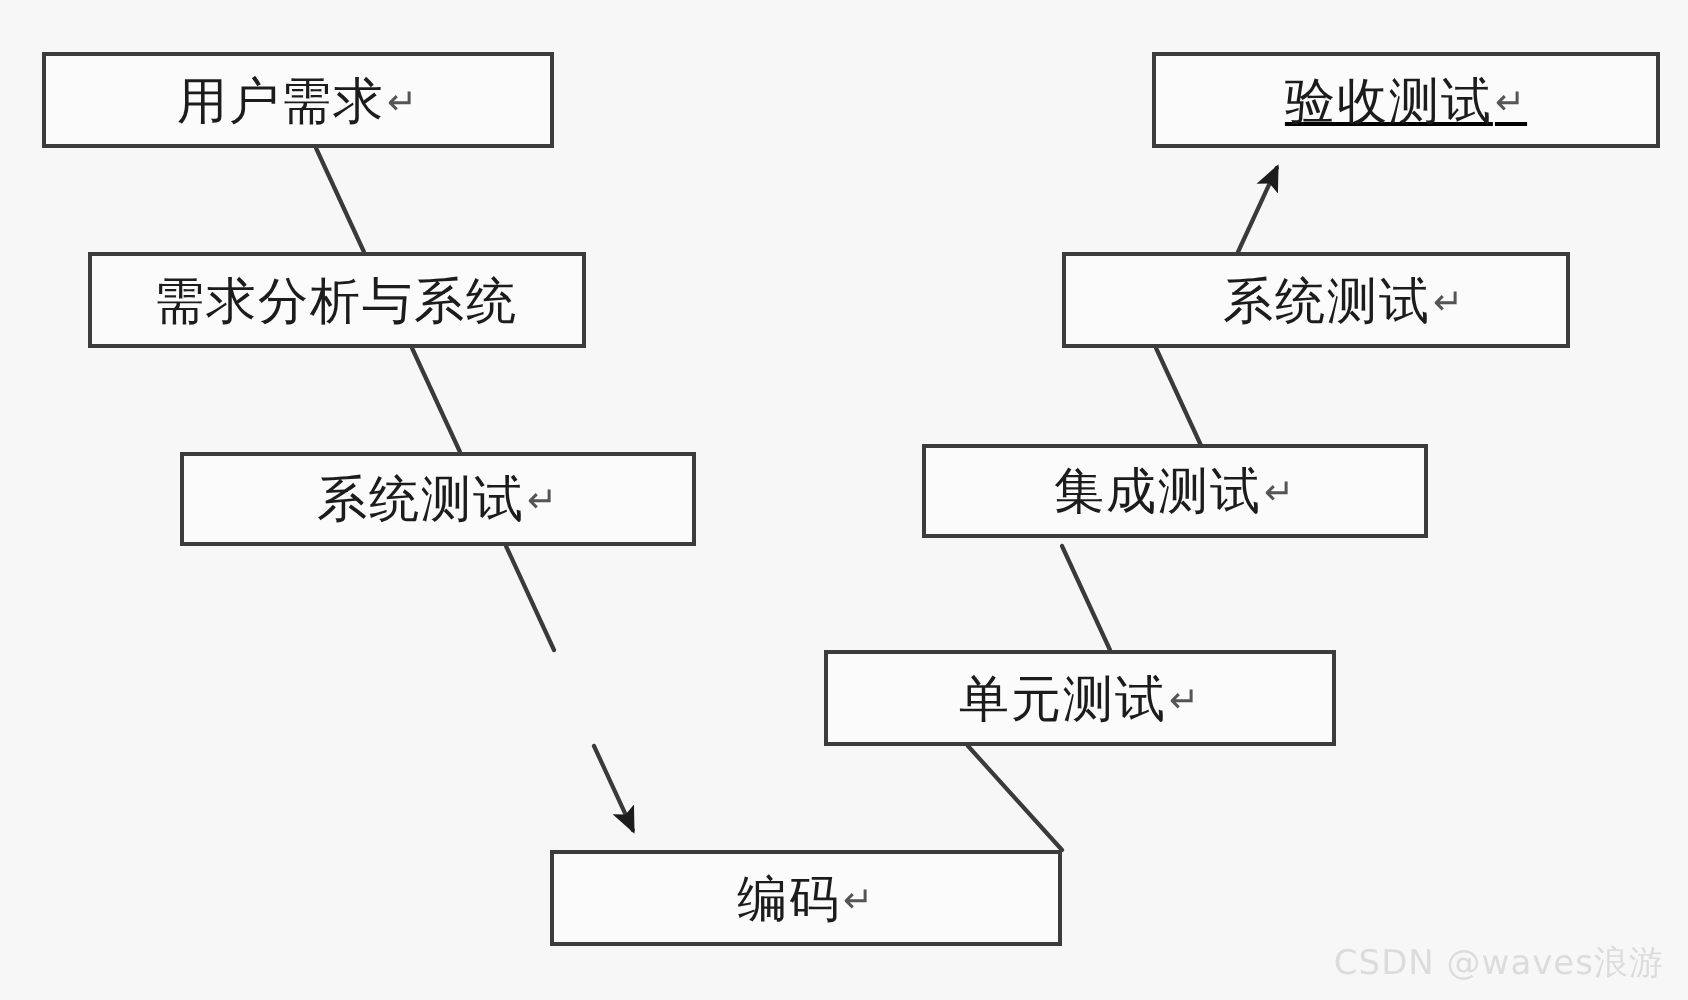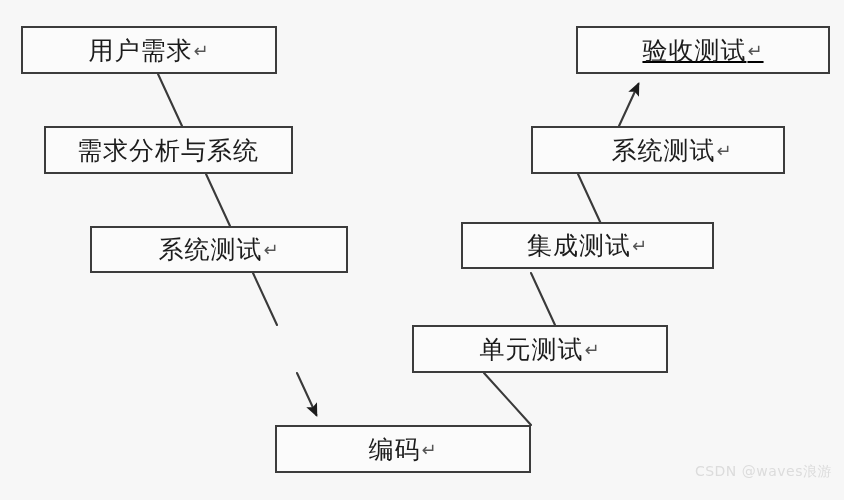--- a/index.html
+++ b/index.html
@@ -47,22 +47,22 @@
   }
   .pilcrow {
     font-size: 18px;
     color: #555;
     margin-left: 1px;
     vertical-align: 2px;
   }
   #watermark {
     position: absolute;
     right: 12px;
-    bottom: 19px;
-    font-size: 14px;
+    bottom: 7px;
+    font-size: 17px;
     color: #dcdcdc;
     letter-spacing: 0.5px;
     z-index: 3;
     user-select: none;
   }
 </style>
 </head>
 <body>
 
 <div id="diagram">

